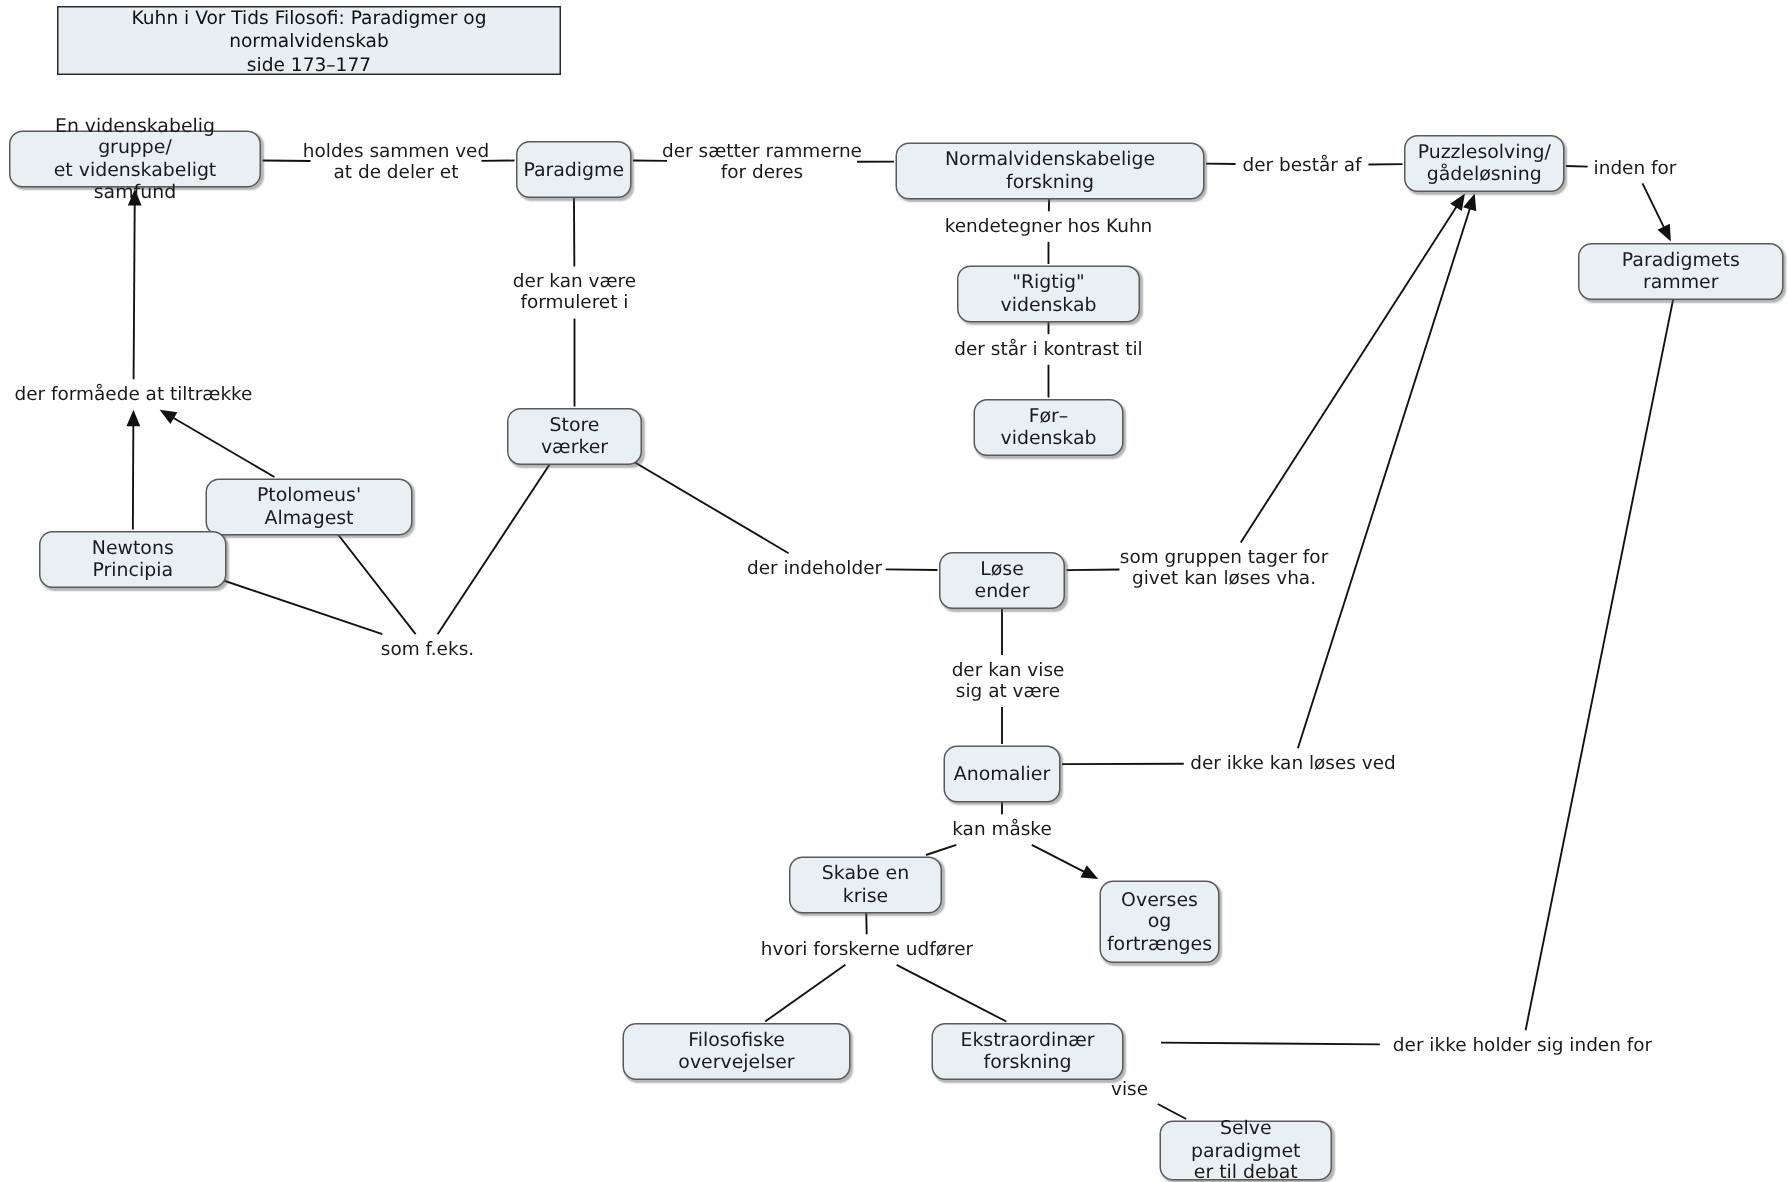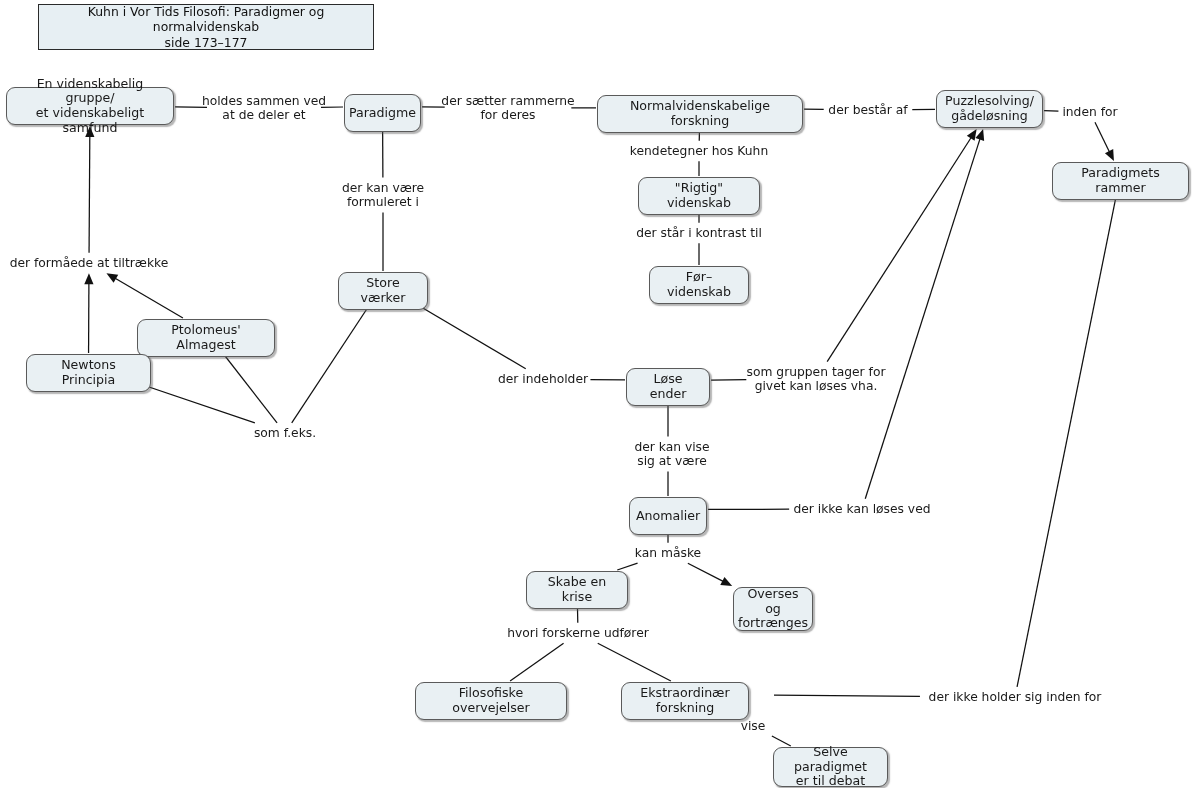--- a/index.html
+++ b/index.html
@@ -214,21 +214,21 @@
 gådeløsning</div>
       <div class="node" id="node-rammer" style="left: 1052px; top: 162px; width: 137px; height: 25px;">Paradigmets rammer</div>
       <div class="node" id="node-rigtig" style="left: 638px; top: 177px; width: 122px; height: 25px;">"Rigtig" videnskab</div>
       <div class="node" id="node-foer" style="left: 649px; top: 266px; width: 100px; height: 25px;">Før–videnskab</div>
       <div class="node" id="node-ptolomeus" style="left: 137px; top: 319px; width: 138px; height: 25px;">Ptolomeus' Almagest</div>
       <div class="node" id="node-newton" style="left: 26px; top: 354px; width: 125px; height: 25px;">Newtons Principia</div>
       <div class="node" id="node-storevaerker" style="left: 338px; top: 272px; width: 90px; height: 25px;">Store værker</div>
       <div class="node" id="node-loseender" style="left: 626px; top: 368px; width: 84px; height: 25px;">Løse ender</div>
       <div class="node" id="node-anomalier" style="left: 629px; top: 497px; width: 78px; height: 25px;">Anomalier</div>
       <div class="node" id="node-krise" style="left: 526px; top: 571px; width: 102px; height: 25px;">Skabe en krise</div>
-      <div class="node" id="node-overses" style="left: 733px; top: 587px; width: 80px; height: 44px;">Overses og
+      <div class="node" id="node-overses" style="left: 733px; top: 587px; width: 80px; height: 55px;">Overses og
 fortrænges</div>
       <div class="node" id="node-filosofiske" style="left: 415px; top: 682px; width: 152px; height: 25px;">Filosofiske overvejelser</div>
       <div class="node" id="node-ekstraordin" style="left: 621px; top: 682px; width: 128px; height: 25px;">Ekstraordinær forskning</div>
       <div class="node" id="node-selveparadigm" style="left: 773px; top: 747px; width: 115px; height: 40px;">Selve paradigmet
 er til debat</div>
     </div>
   <div id="labels-container">
       <div class="link-label" id="label-l-holdes" style="left: 264px; top: 108px;">holdes sammen ved
 at de deler et</div>
       <div class="link-label" id="label-l-saetter" style="left: 508px; top: 108px;">der sætter rammerne

